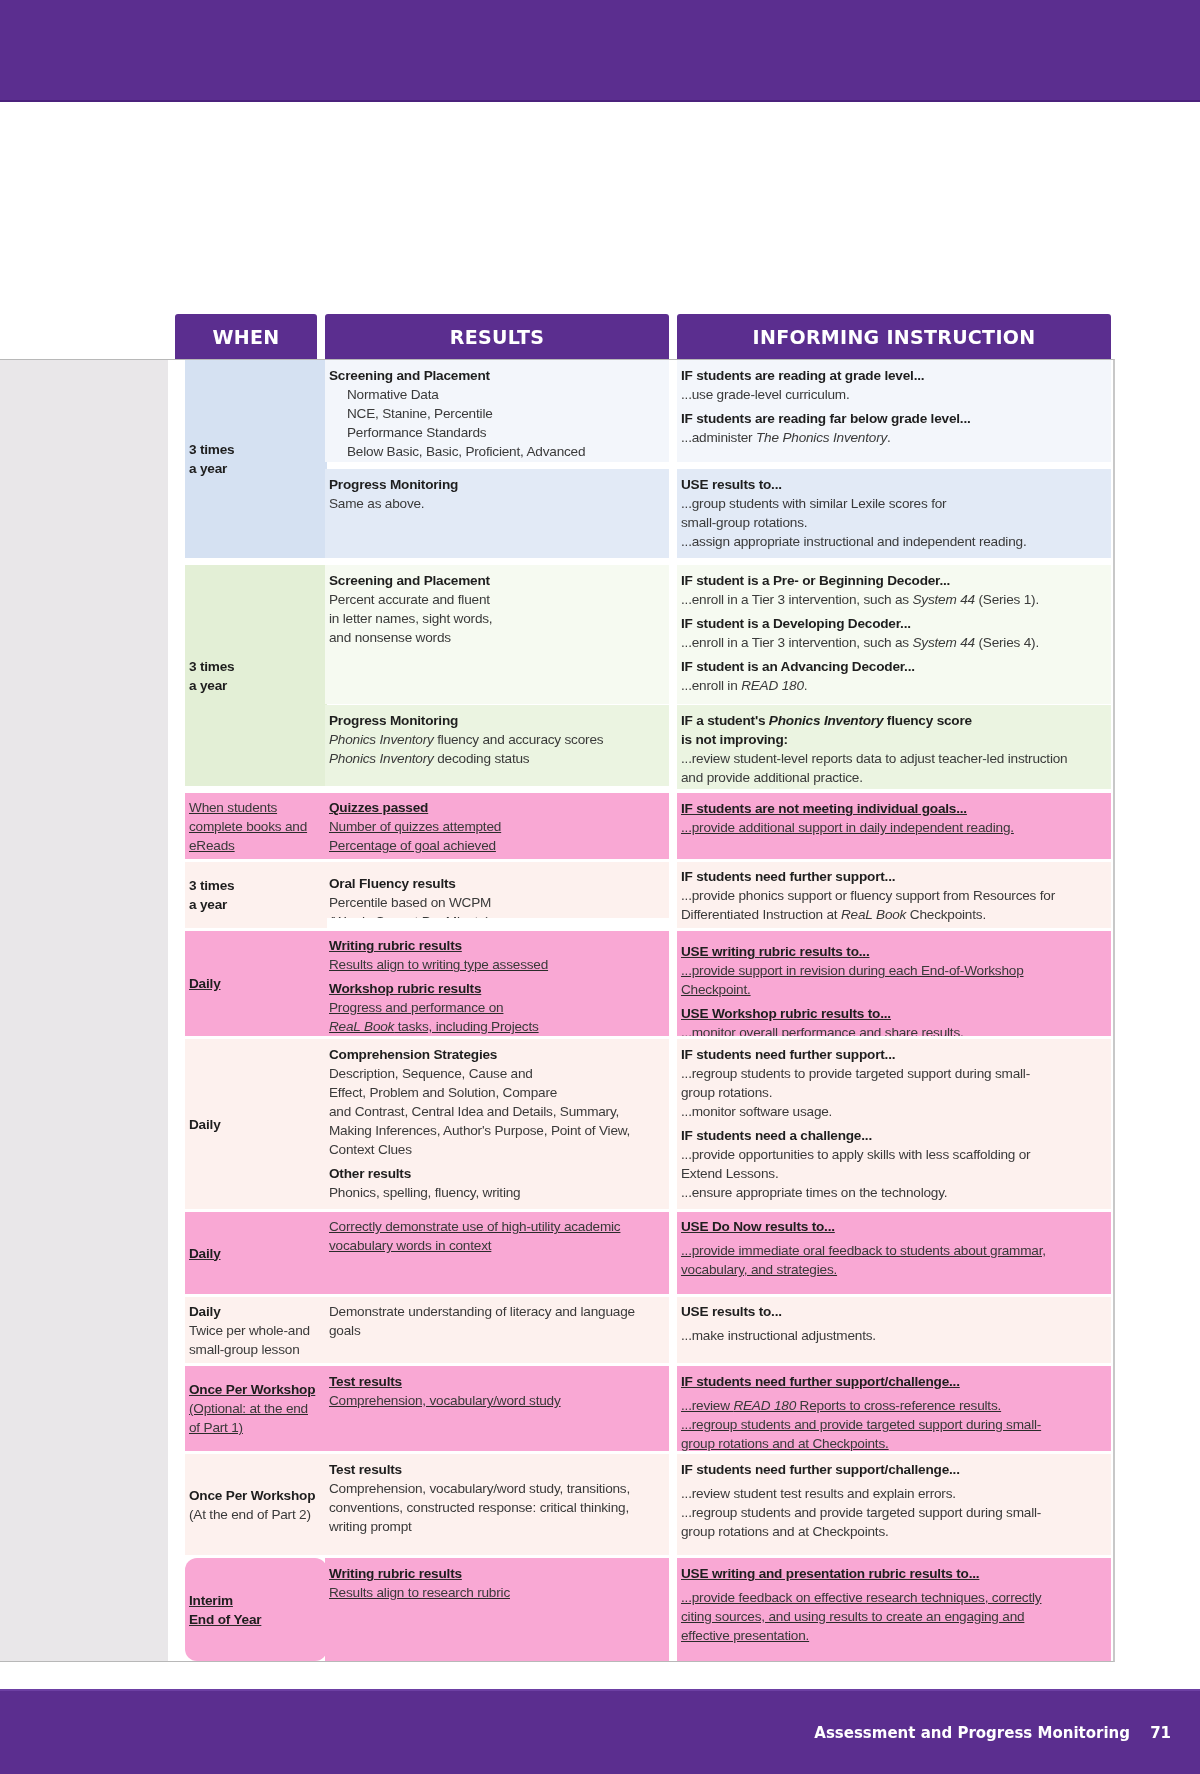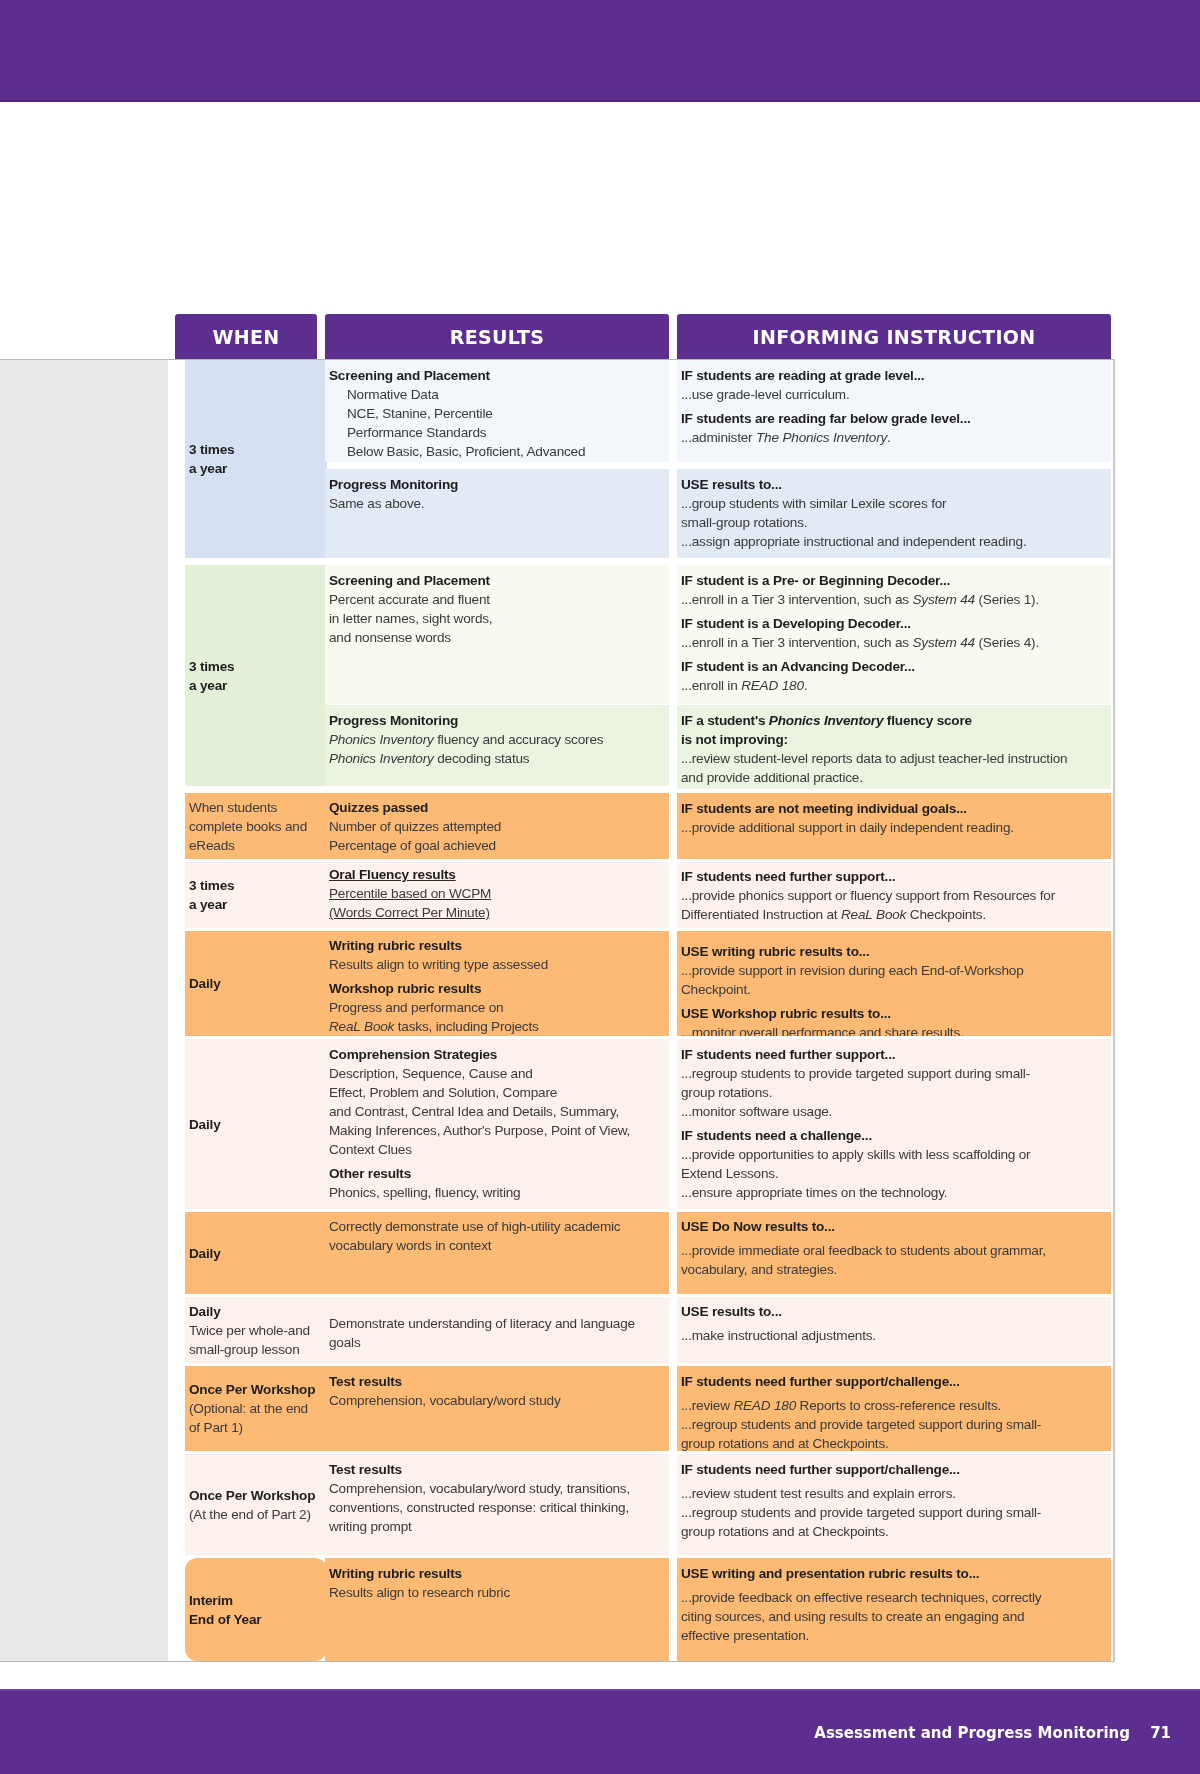--- a/index.html
+++ b/index.html
@@ -22,21 +22,21 @@
   .when .b { font-weight: bold; }
   .c-w { left: 185px; width: 142px; }
   .c-r { left: 325px; width: 344px; }
   .c-i { left: 677px; width: 434px; }
   .blue1 { background: #d5e1f2; }
   .blue-light { background: #f3f6fb; }
   .blue-mid { background: #e2eaf6; }
   .green1 { background: #e3efd6; }
   .green-light { background: #f6faf1; }
   .green-mid { background: #ebf4e1; }
-  .pink { background: #fdba74; }
+  .pink { background: #f9a8d4; text-decoration: underline; }
   .pink-light { background: #fdf1ee; }
   .bottom-band { position: absolute; left: 0; top: 1689px; width: 1200px; height: 85px; background: #5b2e8f; border-top: 2px solid #6d40a3; }
   .footer-text { position: absolute; right: 70px; top: 1724px; color: #ffffff; font-family: "DejaVu Sans", sans-serif; font-size: 15px; font-weight: bold; margin-left: 11px; }
   .page-num { position: absolute; right: 29px; top: 1724px; color: #ffffff; font-family: "DejaVu Sans", sans-serif; font-size: 15px; font-weight: bold; }
 </style>
 </head>
 <body>
 
 <div class="top-band"></div>
 
@@ -117,21 +117,21 @@
 </div>
 <div class="cell c-i pink" style="top:793px;height:66px;">
   <span class="b">IF students are not meeting individual goals...</span>
   <span class="t">...provide additional support in daily independent reading.</span>
 </div>
 
 <div class="cell when c-w pink-light" style="top:862px;height:66px;">
   <span class="b">3 times</span>
   <span class="b">a year</span>
 </div>
-<div class="cell c-r pink-light" style="top:862px;height:66px;padding-top:3px;text-decoration:underline;">
+<div class="cell c-r pink-light" style="top:862px;height:56px;padding-top:12px;">
   <span class="b">Oral Fluency results</span>
   <span class="t">Percentile based on WCPM</span>
   <span class="t">(Words Correct Per Minute)</span>
 </div>
 <div class="cell c-i pink-light" style="top:862px;height:66px;padding-top:5px;">
   <span class="b">IF students need further support...</span>
   <span class="t">...provide phonics support or fluency support from Resources for</span>
   <span class="t"><span>Differentiated Instruction at </span><i>ReaL Book</i><span> Checkpoints.</span></span>
 </div>
 
@@ -188,21 +188,21 @@
   <span class="b">USE Do Now results to...</span>
   <span class="t gap">...provide immediate oral feedback to students about grammar,</span>
   <span class="t">vocabulary, and strategies.</span>
 </div>
 
 <div class="cell c-w pink-light" style="top:1297px;height:66px;padding-top:5px;">
   <span class="b">Daily</span>
   <span class="t">Twice per whole-and</span>
   <span class="t">small-group lesson</span>
 </div>
-<div class="cell c-r pink-light" style="top:1297px;height:66px;padding-top:17px;">
+<div class="cell c-r pink-light" style="top:1297px;height:66px;padding-top:5px;">
   <span class="t">Demonstrate understanding of literacy and language</span>
   <span class="t">goals</span>
 </div>
 <div class="cell c-i pink-light" style="top:1297px;height:66px;padding-top:5px;">
   <span class="b">USE results to...</span>
   <span class="t gap">...make instructional adjustments.</span>
 </div>
 
 <div class="cell when c-w pink" style="top:1366px;height:85px;">
   <span class="b">Once Per Workshop</span>

